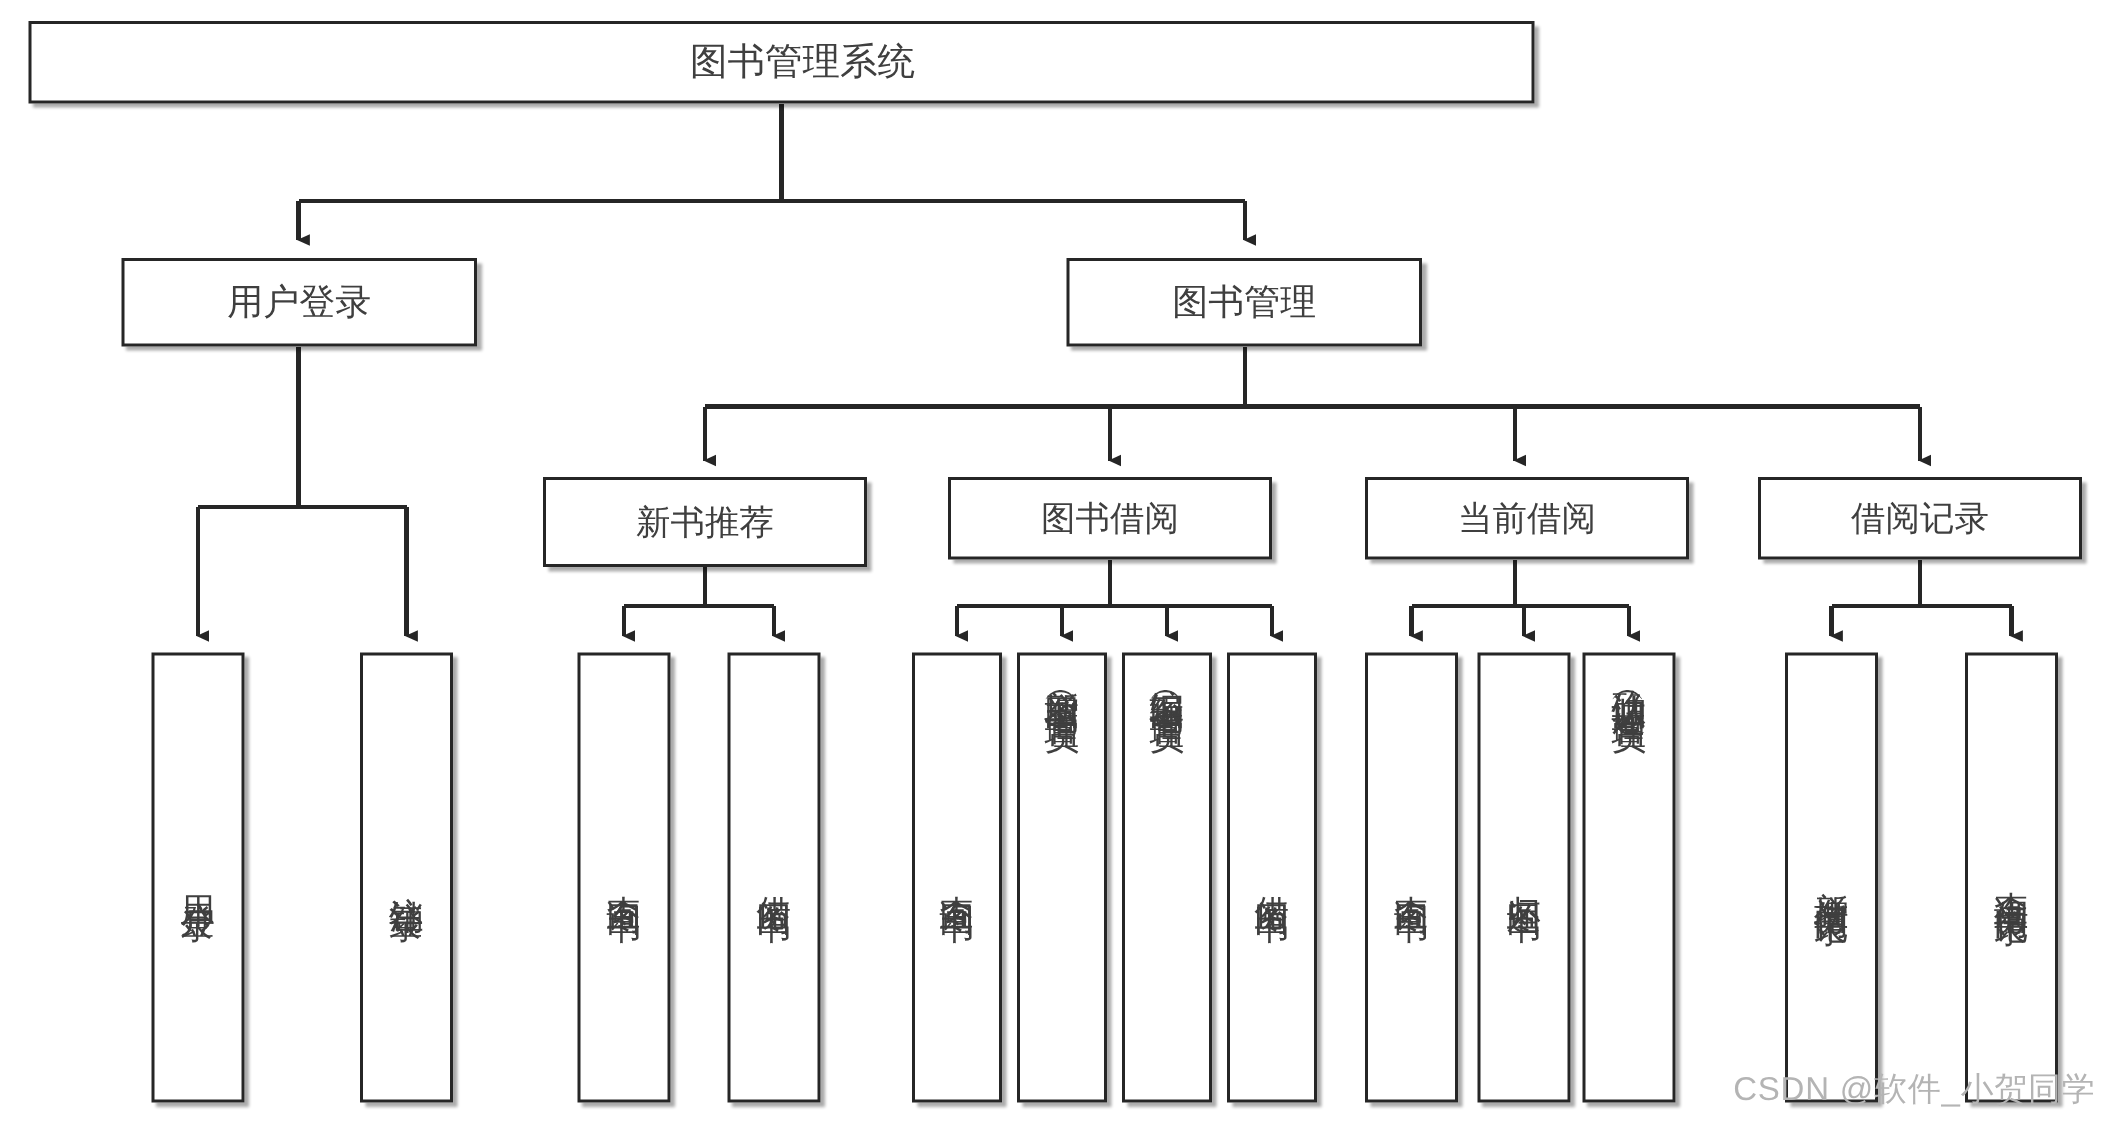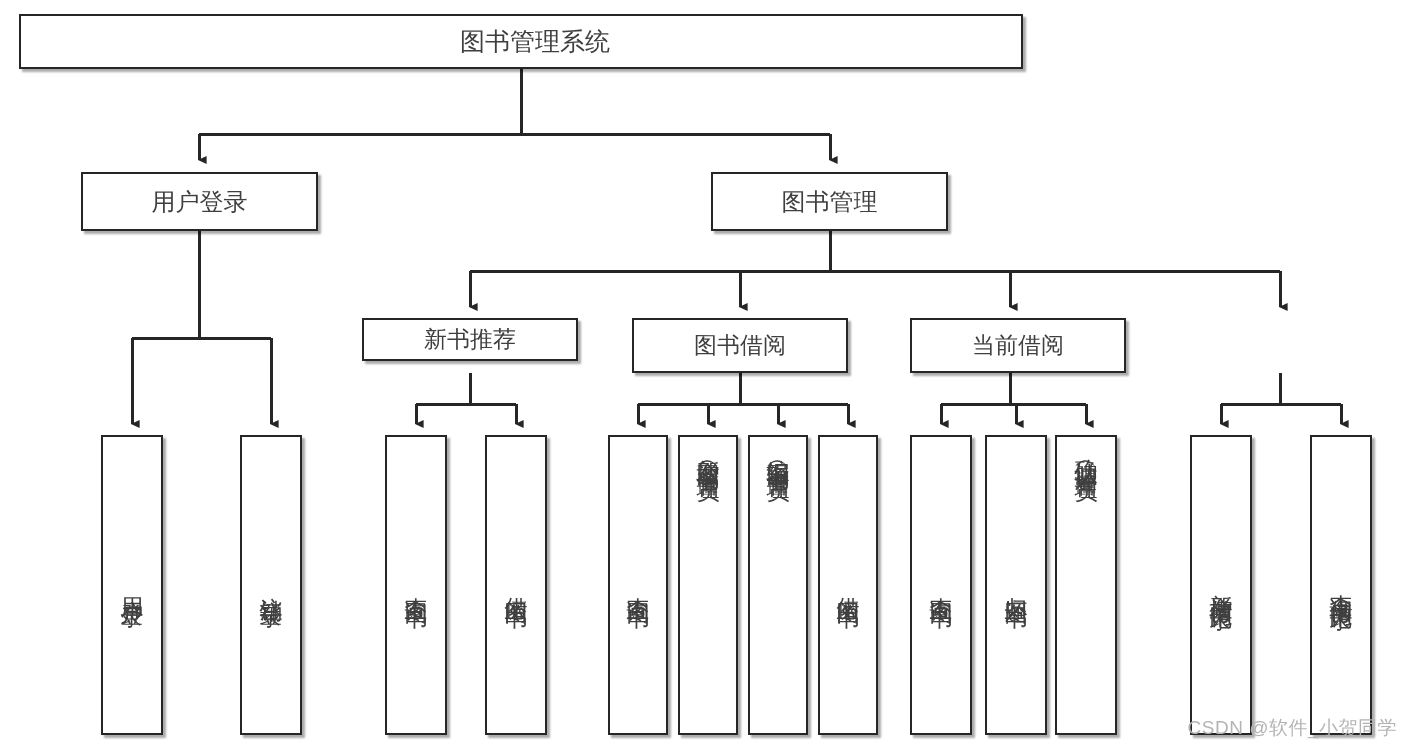--- a/index.html
+++ b/index.html
@@ -62,21 +62,21 @@
     white-space: nowrap;
   }
   .node.leaf.v-mid {
     align-items: center;
     padding-top: 0;
   }
   .watermark {
     position: absolute;
     right: 8px;
     bottom: 6px;
-    font-size: 19px;
+    font-size: 22px;
     color: #b4b4b4;
     letter-spacing: 0.5px;
     white-space: nowrap;
     pointer-events: none;
   }
 </style>
 </head>
 <body>
 
 <div id="diagram-root">
@@ -136,29 +136,32 @@
     <span>图书管理系统</span>
   </div>
 
   <div class="node level-1" style="left:81px; top:172px; width:237px; height:59px;">
     <span>用户登录</span>
   </div>
   <div class="node level-1" style="left:711px; top:172px; width:237px; height:59px;text-align:center;">
     <span>图书管理</span>
   </div>
 
-  <div class="node level-2" style="left:362px; top:318px; width:216px; height:43px;">
+  <div class="node level-2" style="left:362px; top:318px; width:216px; height:60px;">
     <span>新书推荐</span>
   </div>
   <div class="node level-2" style="left:632px; top:318px; width:216px; height:55px;text-align:right;">
     <span>图书借阅</span>
   </div>
   <div class="node level-2" style="left:910px; top:318px; width:216px; height:55px;">
     <span>当前借阅</span>
   </div>
+  <div class="node level-2" style="left:1172px; top:318px; width:216px; height:55px;">
+    <span>借阅记录</span>
+  </div>
 
   <div class="node leaf v-mid" style="left:101px; top:435px; width:62px; height:300px;">
     <span class="vtext">用户登录</span>
   </div>
   <div class="node leaf v-mid" style="left:240px; top:435px; width:62px; height:300px;">
     <span class="vtext">注销登录</span>
   </div>
 
   <div class="node leaf v-mid" style="left:385px; top:435px; width:62px; height:300px;">
     <span class="vtext">查询图书</span>

